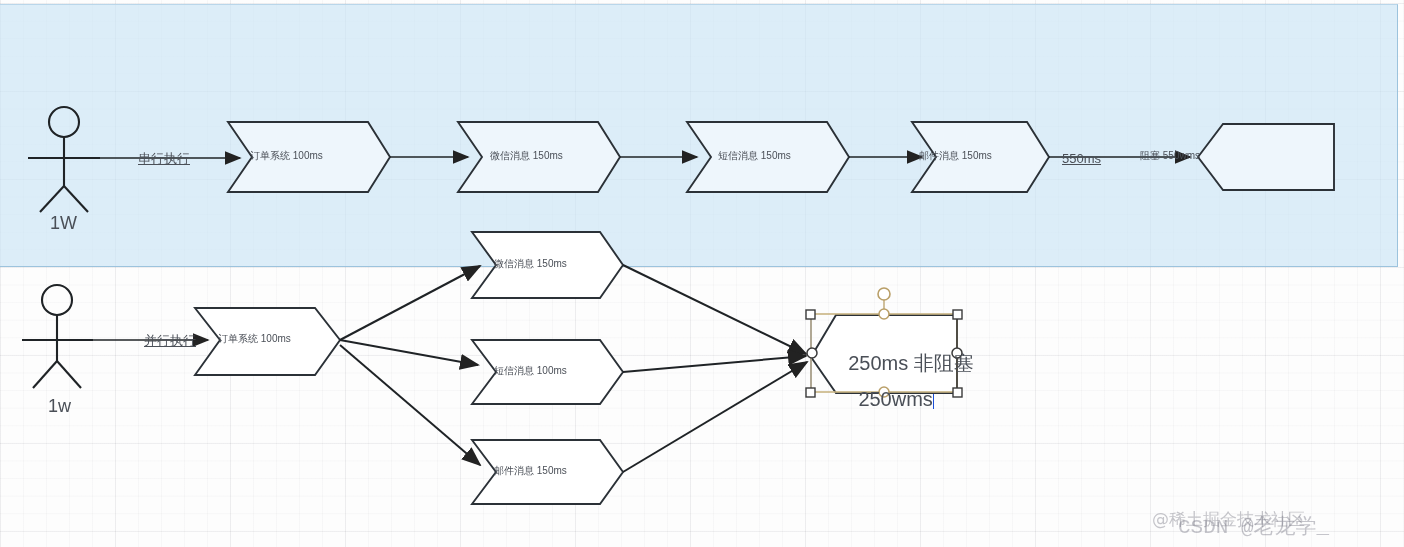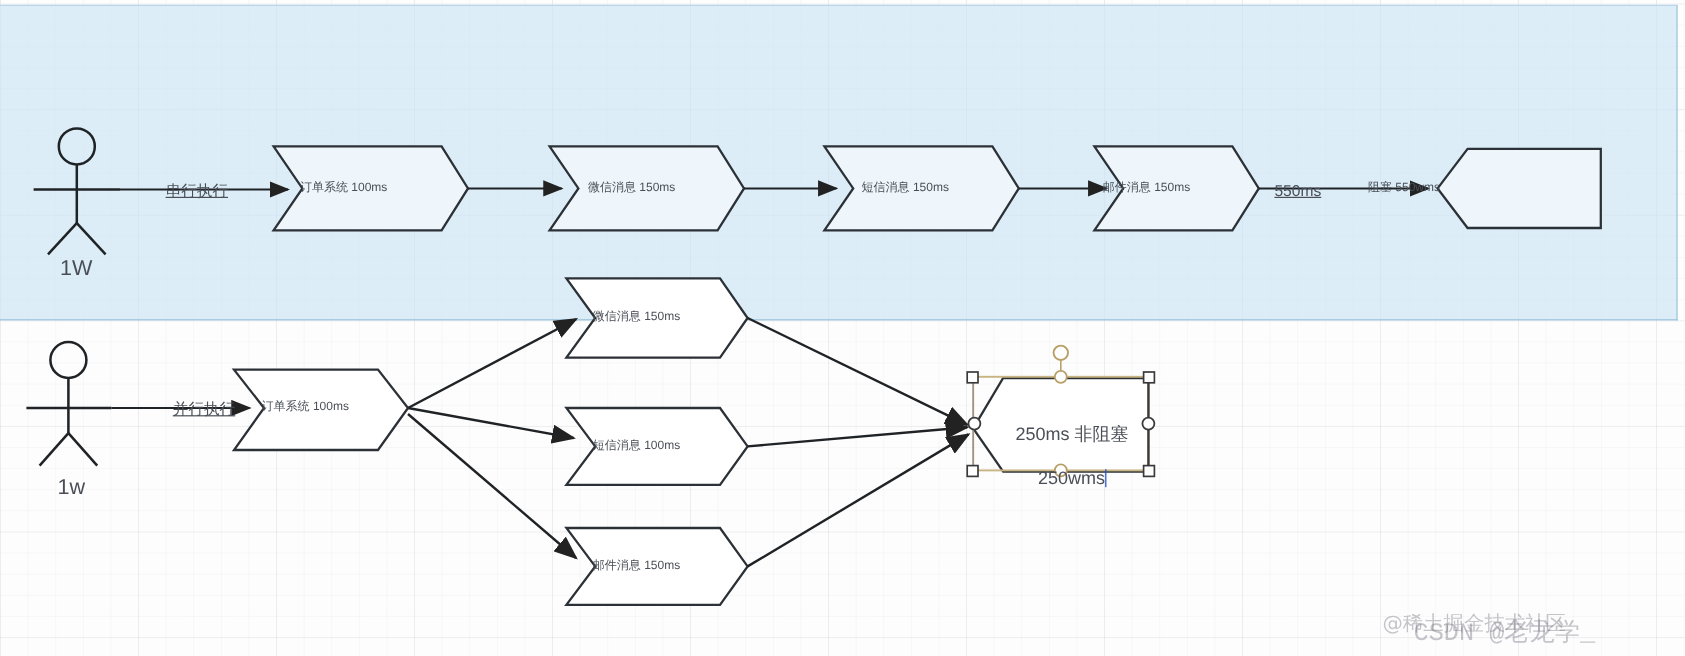--- a/index.html
+++ b/index.html
@@ -75,21 +75,21 @@
     position: absolute;
     color: rgba(110,110,125,0.40);
     font-size: 21px;
     white-space: pre;
     pointer-events: none;
     font-family: Liberation Mono, monospace;
   }
   .sel-text {
     position: absolute;
     color: #4a4f57;
-    font-size: 15px;
+    font-size: 20px;
     text-align: center;
     line-height: 18px;
     white-space: pre;
   }
   .caret {
     display: inline-block;
     width: 1px;
     height: 15px;
     background: #1b4fd6;
     vertical-align: -3px;

